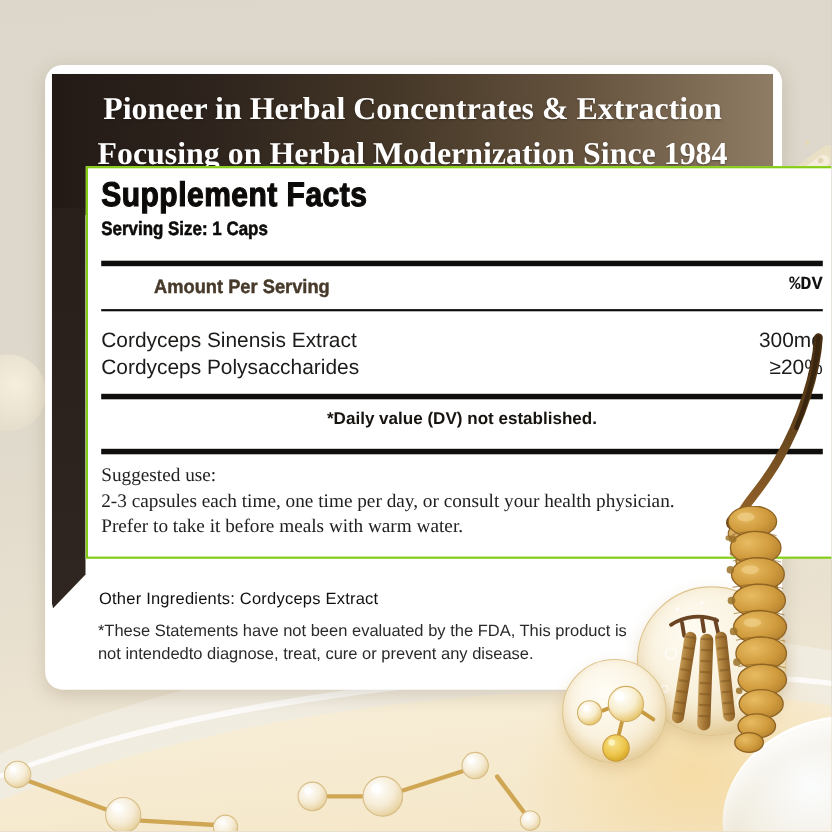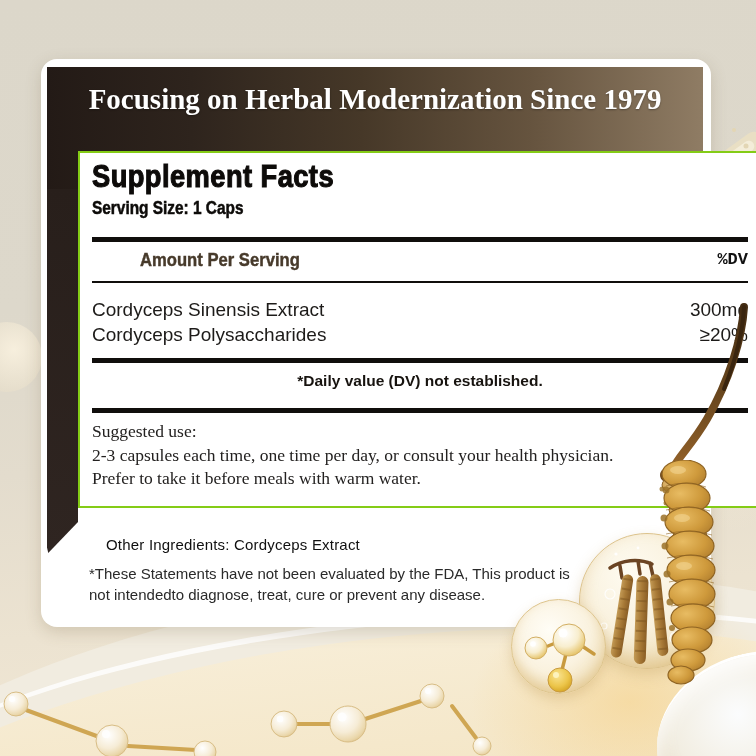--- a/index.html
+++ b/index.html
@@ -42,21 +42,21 @@
   .rule-thin{position:absolute;left:12px;right:12px;height:2px;background:#100e0c;}
   .rule-a{top:84px;} .rule-b{top:128px;} .rule-c{top:205px;} .rule-d{top:255px;}
   .sf-amount-row{top:97px;display:flex;justify-content:space-between;align-items:flex-start;margin-left:48px;}
   .sf-amount-row .amt{font-size:17.5px;font-weight:bold;color:#473a2b;-webkit-text-stroke:.4px #473a2b;display:inline-block;transform:scaleX(.95);transform-origin:left;}
   .sf-amount-row .dv{font-size:17px;font-weight:bold;color:#111;font-family:Liberation Mono, monospace;}
   .sf-row{display:flex;justify-content:space-between;font-size:19px;color:#1d1b19;}
   .row1{top:146px;} .row2{top:171px;gap:48px;}
   .sf-footnote{top:219px;font-size:15.5px;font-weight:bold;color:#17130f;text-align:center;}
   .sf-suggested{top:267px;font-family:"Liberation Serif",serif;font-size:17.5px;line-height:23.5px;color:#232120;}
   
-  .other-ing{position:absolute;left:49px;top:477px;font-size:15px;color:#101010;letter-spacing:.2px;margin-left:16px;}
+  .other-ing{position:absolute;left:49px;top:477px;font-size:15px;color:#101010;letter-spacing:.2px;}
   .disclaimer{position:absolute;left:48px;top:504px;font-size:15px;line-height:21px;color:#2a2a2a;}
   
   .dsvg{position:absolute;z-index:3;}
   .cordyceps-right{left:628px;top:293px;z-index:4;}
   .bubble-big{position:absolute;left:579px;top:533px;width:134px;height:134px;border-radius:50%;z-index:3;
     background:radial-gradient(circle at 38% 30%,#fefbf1 0%,#f9f1dd 45%,#f0e0bb 74%,#e3c98f 94%,#dabd7c 100%);
     border:1px solid #dcc28b;box-shadow:0 6px 14px rgba(186,148,80,.3),inset 0 -8px 16px rgba(210,170,95,.4);}
   .bubble-mol{position:absolute;left:511px;top:599px;width:93px;height:93px;border-radius:50%;z-index:3;
     background:radial-gradient(circle at 40% 32%,#fffdf6 0%,#faf2df 48%,#f1e1bc 78%,#e4cb92 100%);
     border:1px solid #ddc48c;box-shadow:0 5px 12px rgba(186,148,80,.28),inset 0 -6px 12px rgba(210,170,95,.4);}
@@ -128,21 +128,22 @@
         <circle cx="280" cy="65" r="3.2"></circle>
       <circle cx="342" cy="63" r="4.5"></circle>
         <circle cx="428" cy="37" r="3"></circle>
     </g>
   </svg>
 
   <div class="card">
 
     <div class="ribbon-top">
       <div class="ribbon-text">
-        <div>Focusing on Herbal Modernization Since 1979</div>
+        <div>Pioneer in Herbal Concentrates &amp; Extraction</div>
+        <div>Focusing on Herbal Modernization Since 1984</div>
       </div>
     </div>
     <div class="ribbon-left"></div>
 
     <div class="facts-box">
       <div class="abs sf-title"><span>Supplement Facts</span></div>
       <div class="abs sf-serving"><span>Serving Size: 1 Caps</span></div>
       <div class="rule rule-a"></div>
       <div class="abs sf-amount-row">
         <span class="amt">Amount Per Serving</span>

